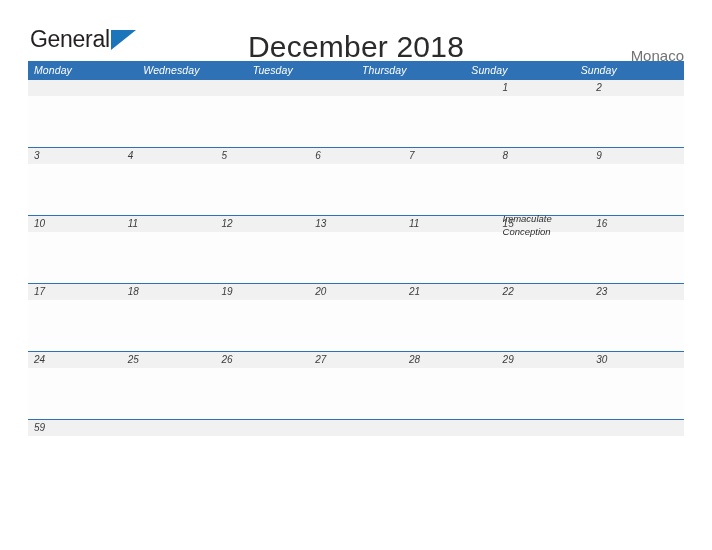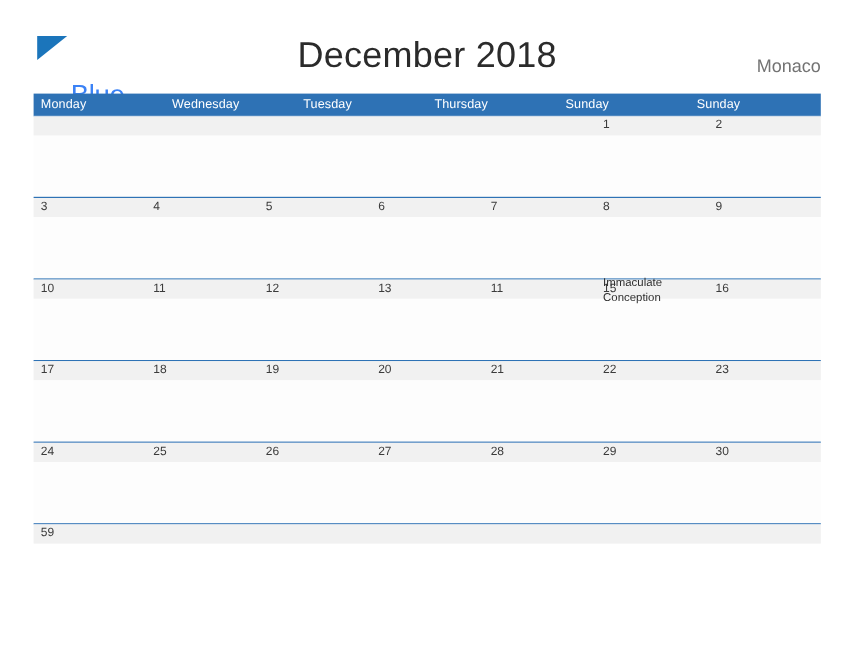--- a/index.html
+++ b/index.html
@@ -71,22 +71,23 @@
     top: 47px;
     font-size: 15px;
     color: #737373;
     margin-left: 27px;
   }
 
   
   .calendar {
     position: absolute;
     left: 28px;
-    top: 78px;
+    top: 61px;
     width: 656px;
+    font-style: italic;
   }
   .dow-row {
     display: flex;
     background: #2e72b5;
     height: 18px;
     align-items: center;
   }
   .dow {
     flex: 1 1 0;
     font-size: 10.5px;
@@ -134,20 +135,21 @@
     word-wrap: break-word;
   }
 </style>
 </head>
 <body>
 
 <div class="page-header">
 
   <div class="logo">
     <div class="logo-row1">
+      <span class="logo-general">General</span>
       <span class="logo-flag"></span>
     </div>
     <span class="logo-blue">Blue</span>
   </div>
 
   <div class="title">December 2018</div>
 
   <div class="region">Monaco</div>
 
 </div>

